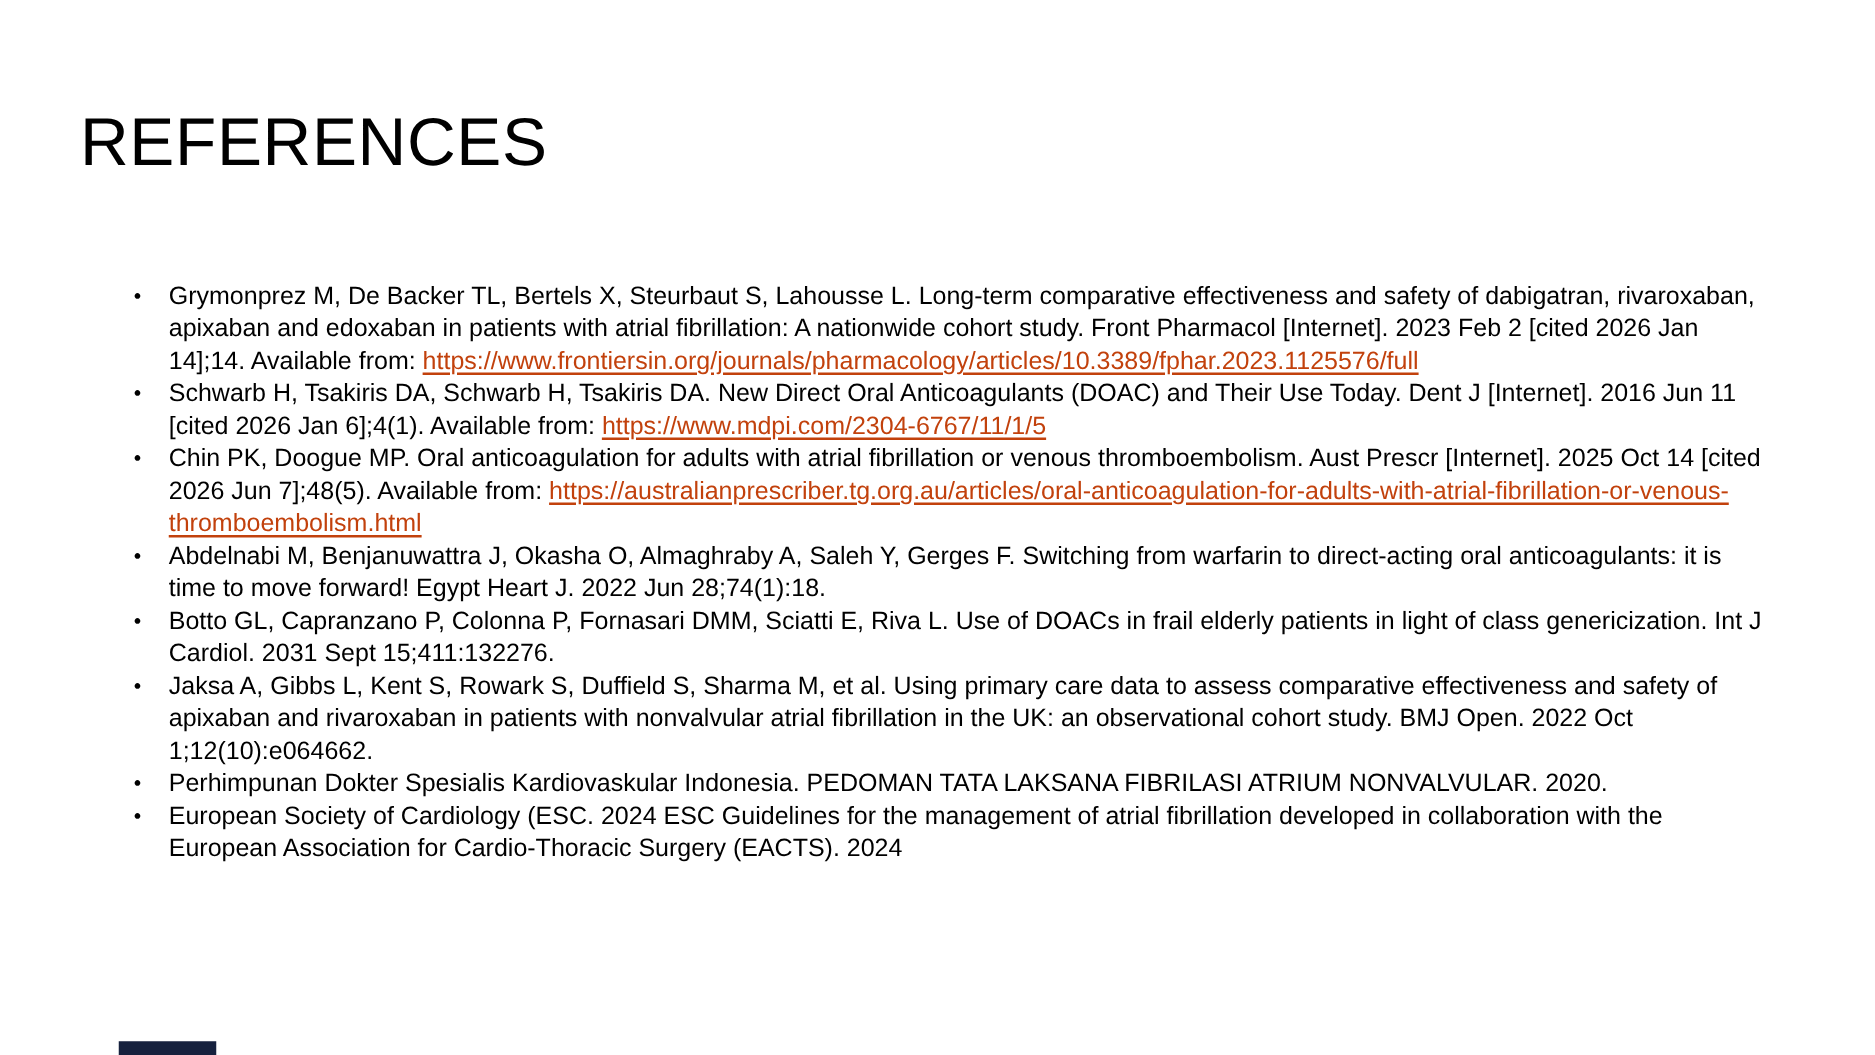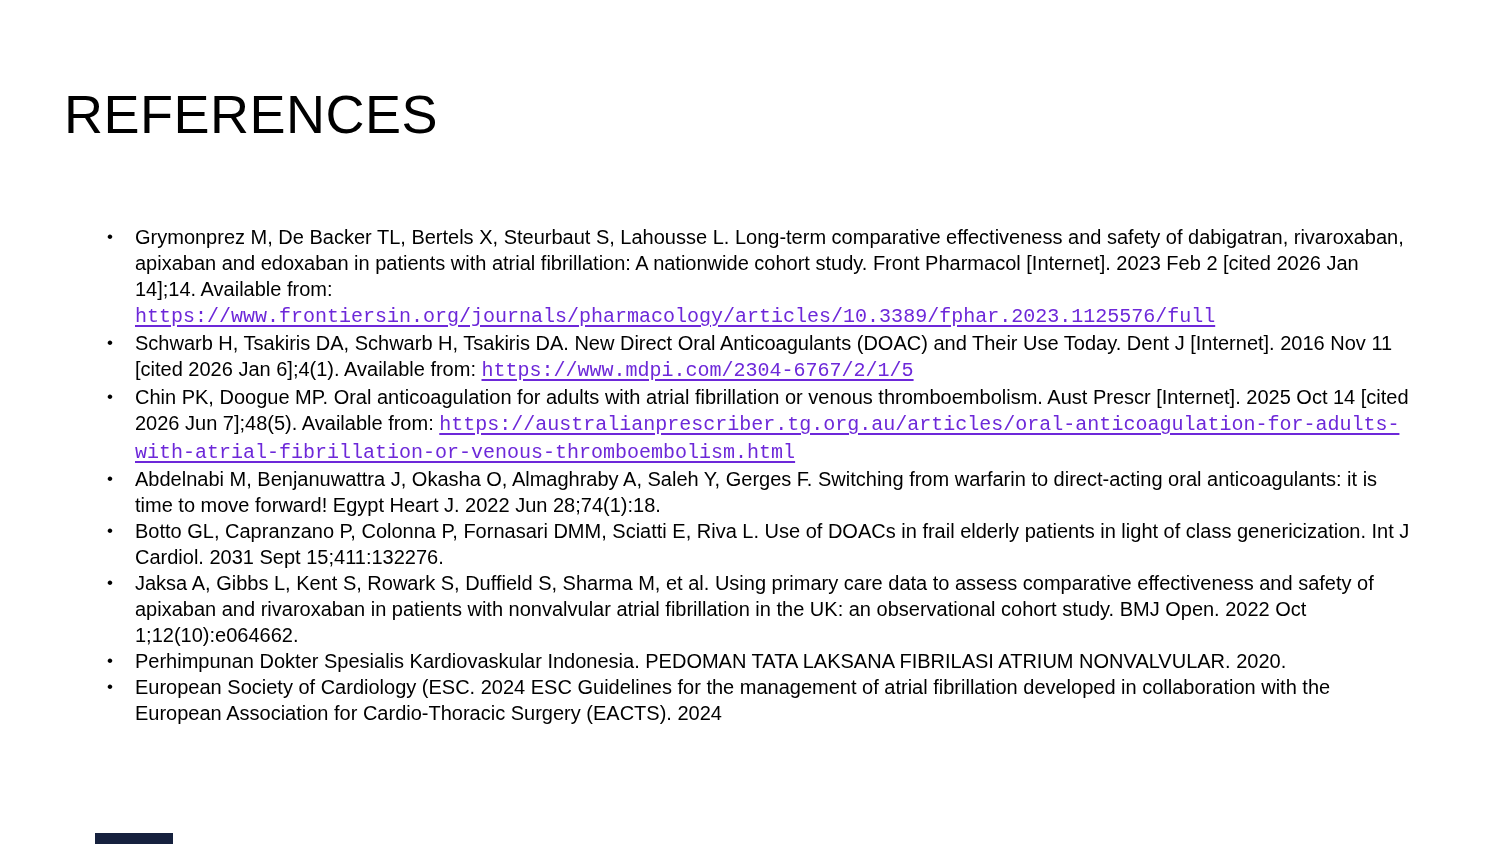--- a/index.html
+++ b/index.html
@@ -48,24 +48,23 @@
     width: 28px;
     font-size: 17px;
     line-height: 26px;
     color: #000000;
   }
   .ref-text {
     flex: 1 1 auto;
     min-width: 0;
   }
   .ref-text a {
-    color: #6d28d9;
+    color: #c2410c;
     text-decoration: underline;
     text-underline-offset: 3px;
-    font-family: Liberation Mono, monospace;
   }
   .footer-accent-bar {
     position: absolute;
     left: 95px;
     bottom: 0;
     width: 78px;
     height: 11px;
     background: #16213e;
   }
 </style>
@@ -75,21 +74,21 @@
 <div class="slide">
   <h1 class="slide-title">REFERENCES</h1>
 
   <ul class="references-list" id="refs">
       <li class="reference-item">
         <span class="bullet">•</span>
         <span class="ref-text"><span>Grymonprez M, De Backer TL, Bertels X, Steurbaut S, Lahousse L. Long-term comparative effectiveness and safety of dabigatran, rivaroxaban, apixaban and edoxaban in patients with atrial fibrillation: A nationwide cohort study. Front Pharmacol [Internet]. 2023 Feb 2 [cited 2026 Jan 14];14. Available from: </span><a href="#">https://www.frontiersin.org/journals/pharmacology/articles/10.3389/fphar.2023.1125576/full</a></span>
       </li>
       <li class="reference-item">
         <span class="bullet">•</span>
-        <span class="ref-text"><span>Schwarb H, Tsakiris DA, Schwarb H, Tsakiris DA. New Direct Oral Anticoagulants (DOAC) and Their Use Today. Dent J [Internet]. 2016 Nov 11 [cited 2026 Jan 6];4(1). Available from: </span><a href="#">https://www.mdpi.com/2304-6767/2/1/5</a></span>
+        <span class="ref-text"><span>Schwarb H, Tsakiris DA, Schwarb H, Tsakiris DA. New Direct Oral Anticoagulants (DOAC) and Their Use Today. Dent J [Internet]. 2016 Jun 11 [cited 2026 Jan 6];4(1). Available from: </span><a href="#">https://www.mdpi.com/2304-6767/11/1/5</a></span>
       </li>
       <li class="reference-item">
         <span class="bullet">•</span>
         <span class="ref-text"><span>Chin PK, Doogue MP. Oral anticoagulation for adults with atrial fibrillation or venous thromboembolism. Aust Prescr [Internet]. 2025 Oct 14 [cited 2026 Jun 7];48(5). Available from: </span><a href="#">https://australianprescriber.tg.org.au/articles/oral-anticoagulation-for-adults-with-atrial-fibrillation-or-venous-thromboembolism.html</a></span>
       </li>
       <li class="reference-item">
         <span class="bullet">•</span>
         <span class="ref-text"><span>Abdelnabi M, Benjanuwattra J, Okasha O, Almaghraby A, Saleh Y, Gerges F. Switching from warfarin to direct-acting oral anticoagulants: it is time to move forward! Egypt Heart J. 2022 Jun 28;74(1):18.</span></span>
       </li>
       <li class="reference-item">

